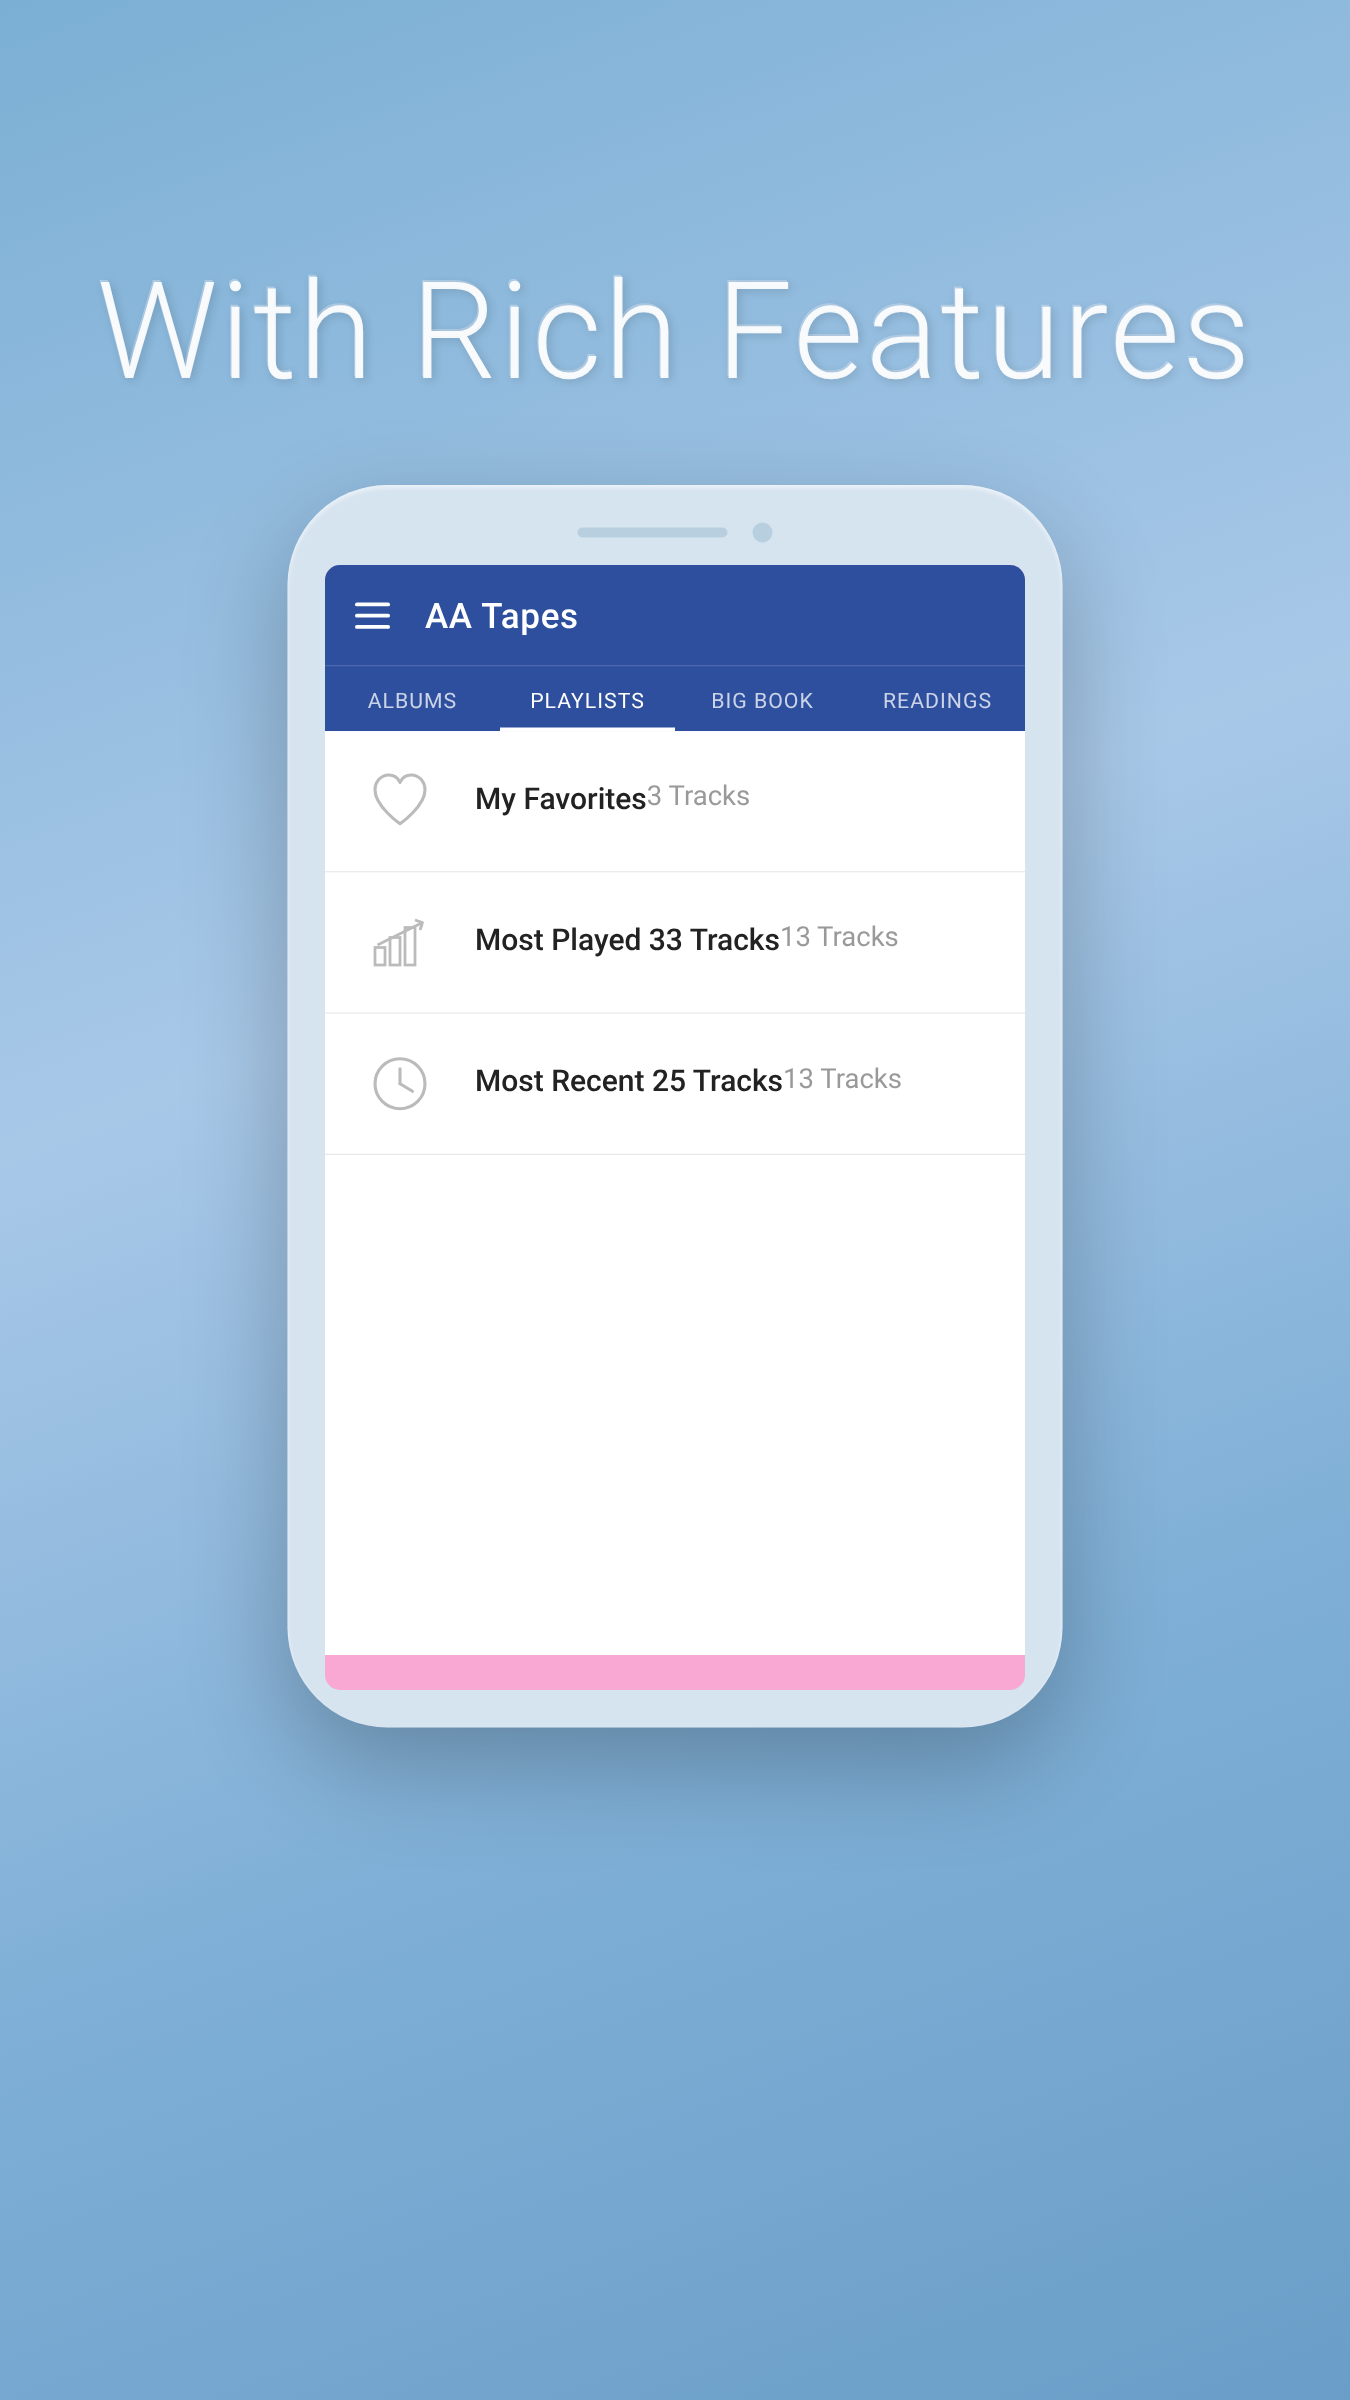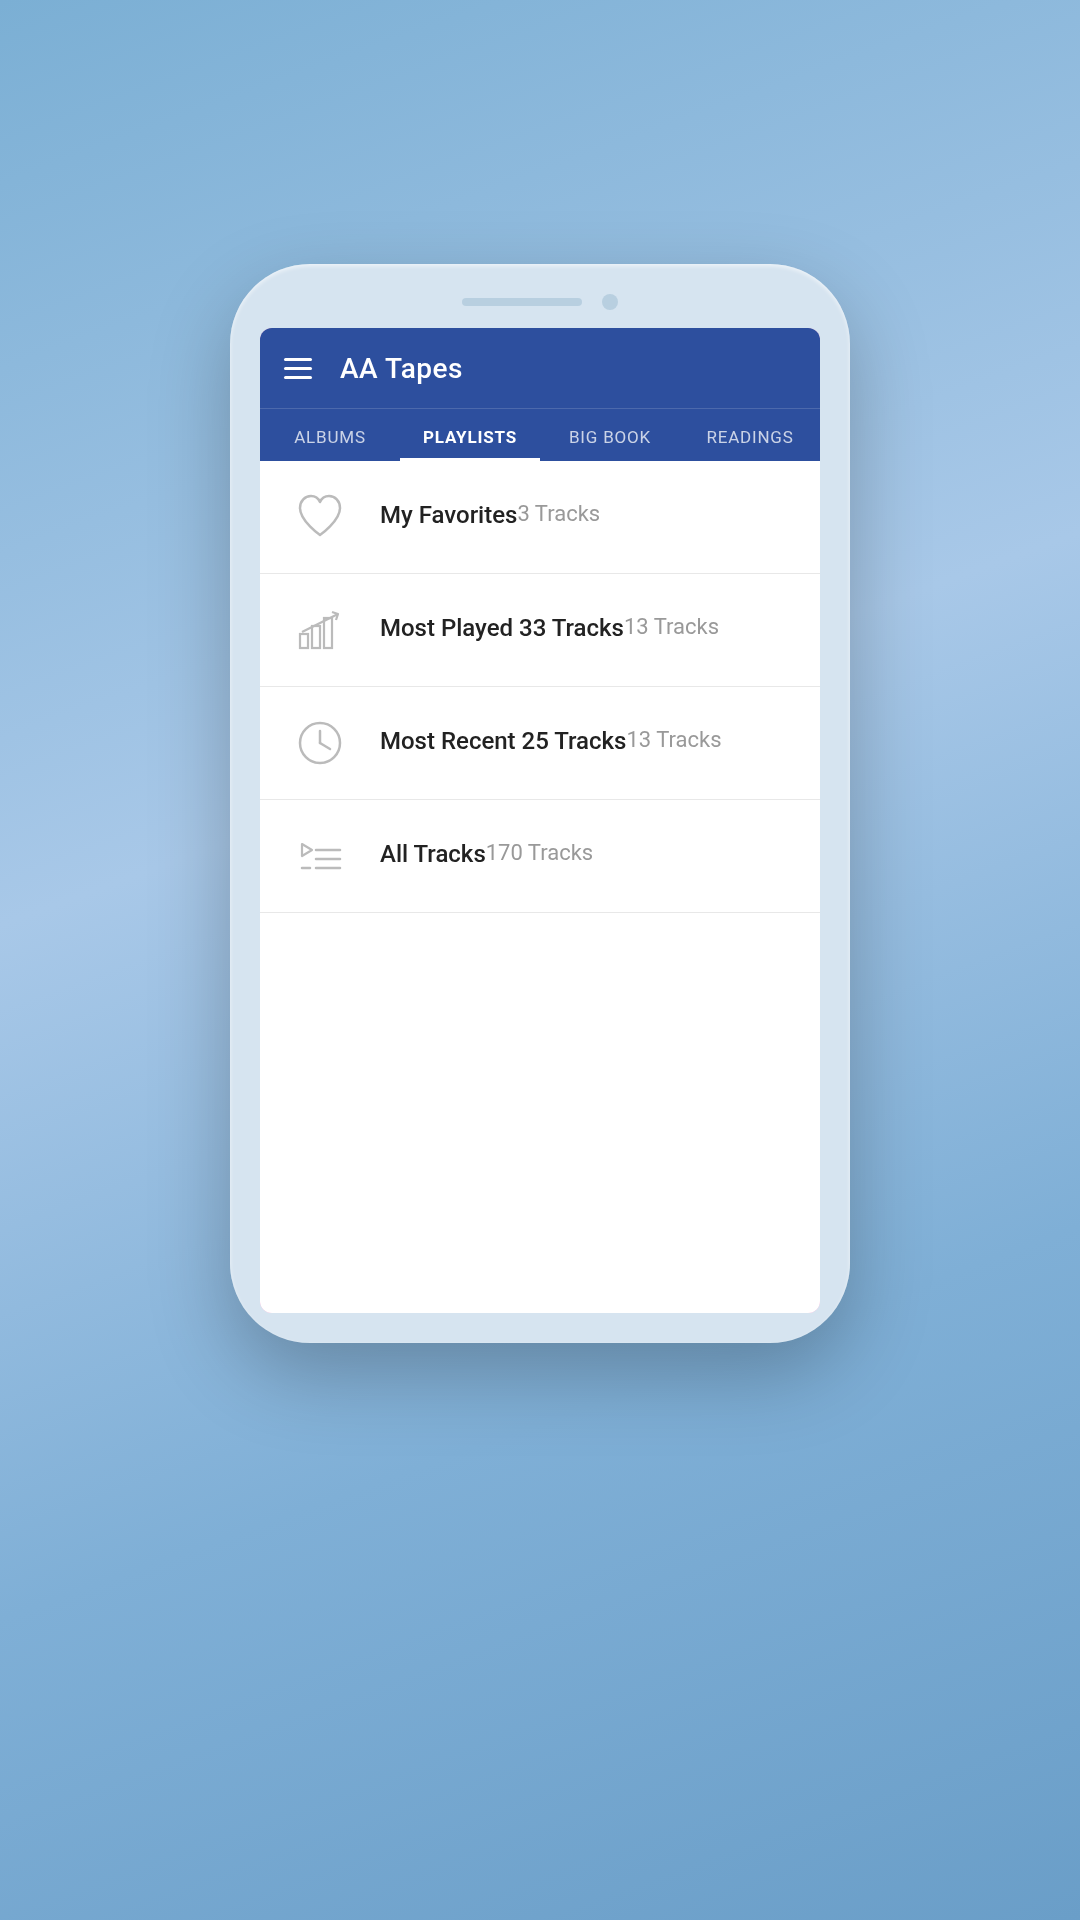--- a/index.html
+++ b/index.html
@@ -116,21 +116,21 @@
       color: rgba(255,255,255,0.75);
       font-size: 17px;
       font-weight: 400;
       letter-spacing: 0.8px;
       cursor: pointer;
       position: relative;
     }
 
     .tab-item.active {
       color: white;
-      font-weight: 700;
+      font-weight: 400;
     }
 
     .tab-item.active::after {
       content: '';
       position: absolute;
       bottom: 0;
       left: 0;
       right: 0;
       height: 3px;
       background: white;
@@ -210,20 +210,21 @@
       background: white;
       height: 400px;
     }
   </style>
 </head>
 <body>
 
 <div class="hero-text">
   <div class="hero-title">
     <br>
+    <span>With Rich Features</span>
   </div>
 </div>
 
 <div class="phone-wrapper">
   <div class="phone-top-bar">
     <div class="phone-speaker"></div>
     <div class="phone-camera"></div>
   </div>
 
   <div class="phone-screen">
@@ -285,35 +286,18 @@
 
             <path d="M8 26 A18 18 0 0 1 44 26" stroke="#bbb" stroke-width="0" fill="none"></path>
           </svg>
         </div>
         <div class="item-text">
           <div class="item-title">Most Recent 25 Tracks</div>
           <div class="item-subtitle">13 Tracks</div>
         </div>
       </div>
 
-      <div class="playlist-item">
-        <div class="item-icon">
-          <svg class="list-svg" viewBox="0 0 52 52" xmlns="http://www.w3.org/2000/svg">
-
-            <polygon points="8,14 18,20 8,26" fill="none" stroke="#bbb" stroke-width="2.2" stroke-linejoin="round"></polygon>
-
-            <line x1="22" y1="20" x2="46" y2="20" stroke="#bbb" stroke-width="2.5" stroke-linecap="round"></line>
-            <line x1="22" y1="29" x2="46" y2="29" stroke="#bbb" stroke-width="2.5" stroke-linecap="round"></line>
-            <line x1="22" y1="38" x2="46" y2="38" stroke="#bbb" stroke-width="2.5" stroke-linecap="round"></line>
-            <line x1="8" y1="38" x2="16" y2="38" stroke="#bbb" stroke-width="2.5" stroke-linecap="round"></line>
-          </svg>
-        </div>
-        <div class="item-text">
-          <div class="item-title">All Tracks</div>
-          <div class="item-subtitle">170 Tracks</div>
-        </div>
-      </div>
 
     </div>
 
     <div class="empty-space"></div>
   </div>
 </div>
 
 </body></html>

